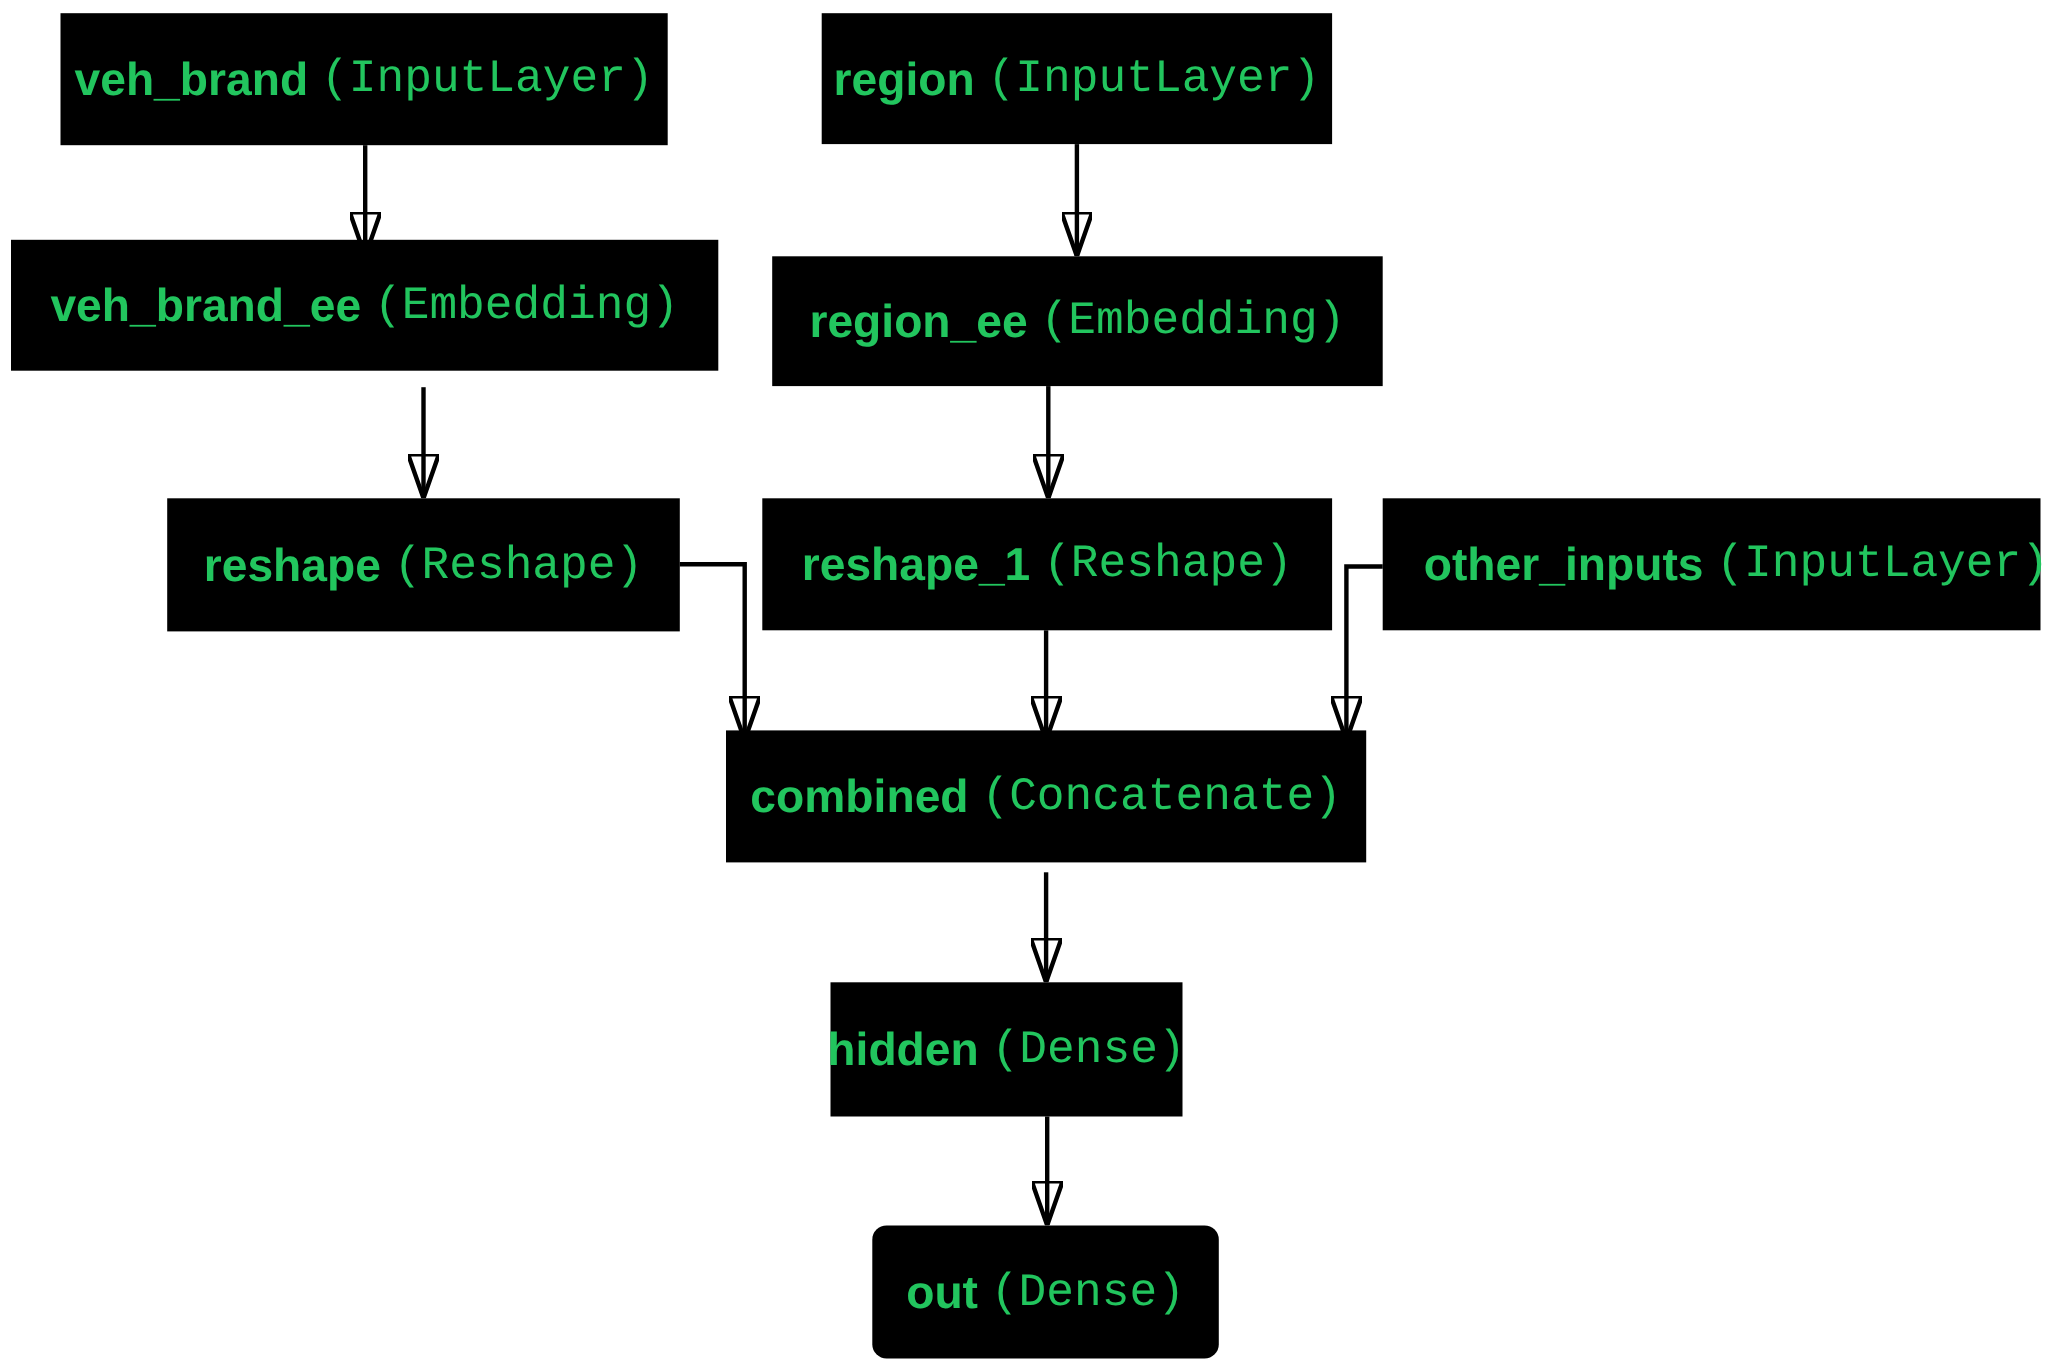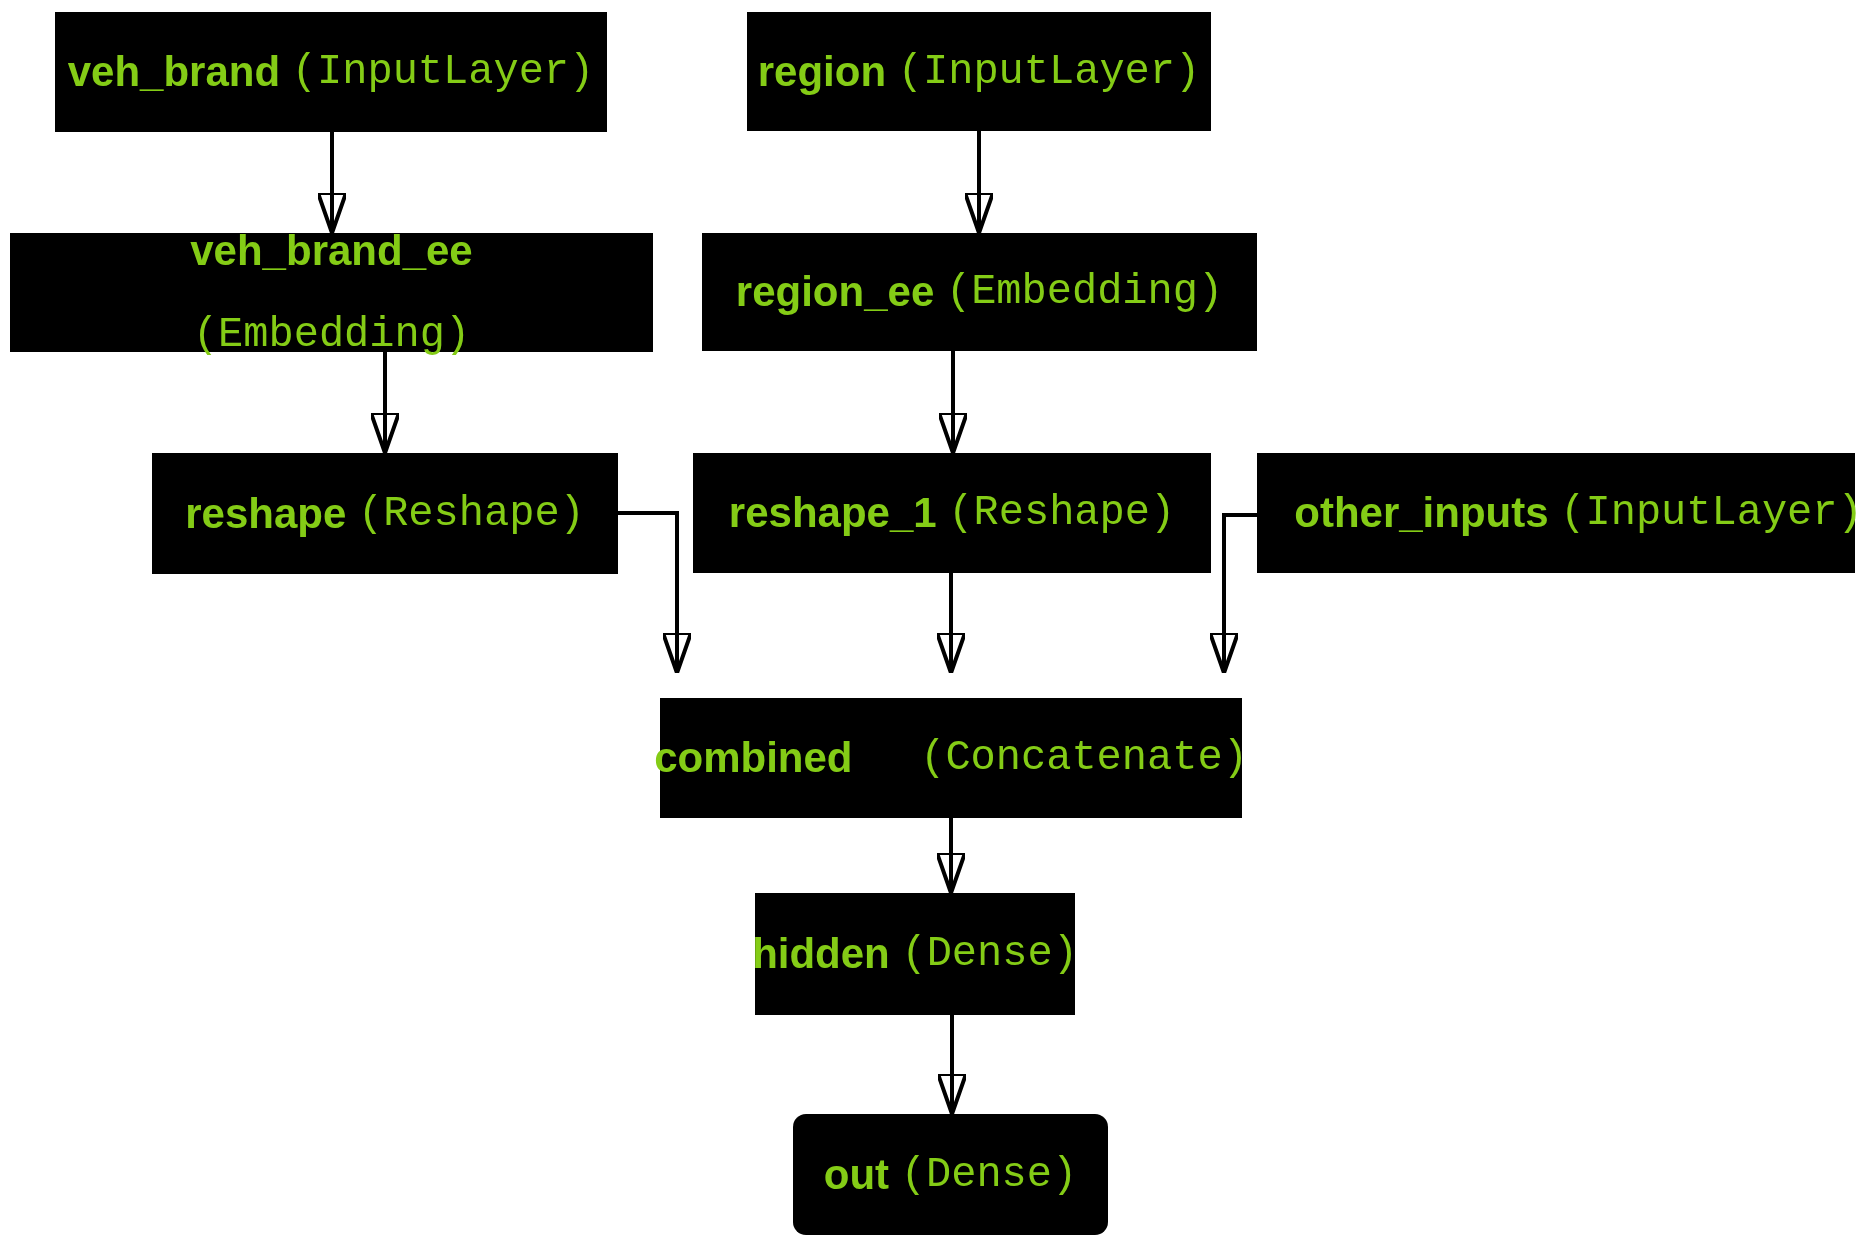--- a/index.html
+++ b/index.html
@@ -23,21 +23,21 @@
     height: 1247px;
   }
   .edges path {
     fill: none;
     stroke: #000000;
     stroke-width: 4;
   }
   .node {
     position: absolute;
     background: #000000;
-    color: #84cc16;
+    color: #22c55e;
     display: flex;
     align-items: center;
     justify-content: center;
     white-space: pre;
     font-size: 42px;
     line-height: 1;
     box-sizing: border-box;
   }
   .node .nm {
     font-weight: bold;
@@ -66,29 +66,29 @@
     <path d="M951,573 L951,673" marker-end="url(#arrow)"></path>
     <path d="M1257,515 L1224,515 L1224,673" marker-end="url(#arrow)"></path>
     <path d="M951,793 L951,893" marker-end="url(#arrow)"></path>
     <path d="M952,1015 L952,1114" marker-end="url(#arrow)"></path>
   </svg>
 
   <div class="node" style="left:55px;   top:12px;   width:552px; height:120px;"><span class="nm">veh_brand</span><span> </span><span class="tp">(InputLayer)</span></div>
 
   <div class="node" style="left:747px;  top:12px;   width:464px; height:119px;align-items:center;"><span class="nm">region</span><span> </span><span class="tp">(InputLayer)</span></div>
 
-  <div class="node" style="left:10px;   top:233px;  width:643px; height:119px;flex-direction:column;"><span class="nm">veh_brand_ee</span><span> </span><span class="tp">(Embedding)</span></div>
+  <div class="node" style="left:10px;   top:218px;  width:643px; height:119px;"><span class="nm">veh_brand_ee</span><span> </span><span class="tp">(Embedding)</span></div>
 
   <div class="node" style="left:702px;  top:233px;  width:555px; height:118px;"><span class="nm">region_ee</span><span> </span><span class="tp">(Embedding)</span></div>
 
   <div class="node" style="left:152px;  top:453px;  width:466px; height:121px;"><span class="nm">reshape</span><span> </span><span class="tp">(Reshape)</span></div>
 
   <div class="node" style="left:693px;  top:453px;  width:518px; height:120px;"><span class="nm">reshape_1</span><span> </span><span class="tp">(Reshape)</span></div>
 
   <div class="node" style="left:1257px; top:453px;  width:598px; height:120px;padding-left:45px;"><span class="nm">other_inputs</span><span> </span><span class="tp">(InputLayer)</span></div>
 
-  <div class="node" style="left:660px;  top:698px;  width:582px; height:120px;gap:28px;"><span class="nm">combined</span><span> </span><span class="tp">(Concatenate)</span></div>
+  <div class="node" style="left:660px;  top:664px;  width:582px; height:120px;"><span class="nm">combined</span><span> </span><span class="tp">(Concatenate)</span></div>
 
   <div class="node" style="left:755px;  top:893px;  width:320px; height:122px;"><span class="nm">hidden</span><span> </span><span class="tp">(Dense)</span></div>
 
   <div class="node" style="left:793px;  top:1114px; width:315px; height:121px;border-radius:13px;"><span class="nm">out</span><span> </span><span class="tp">(Dense)</span></div>
 
 </div>
 
 </body></html>

